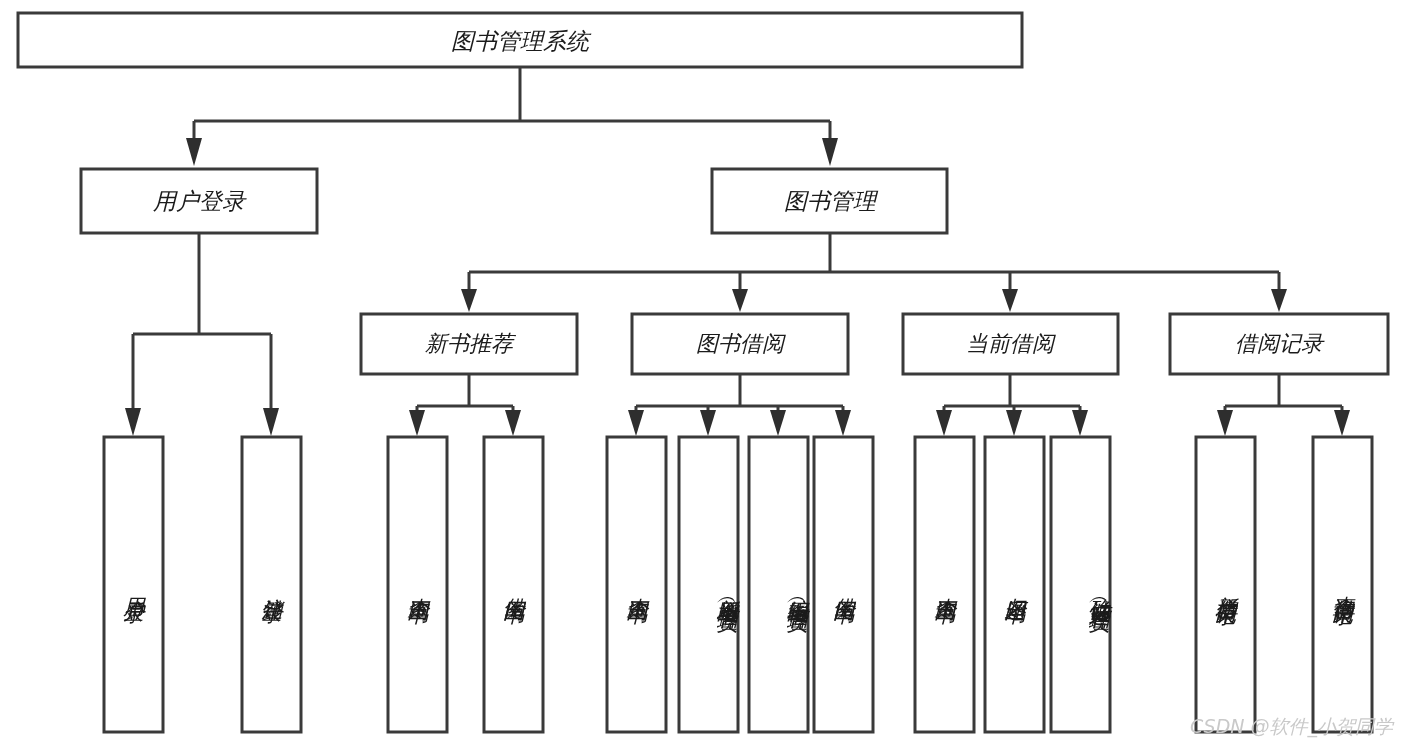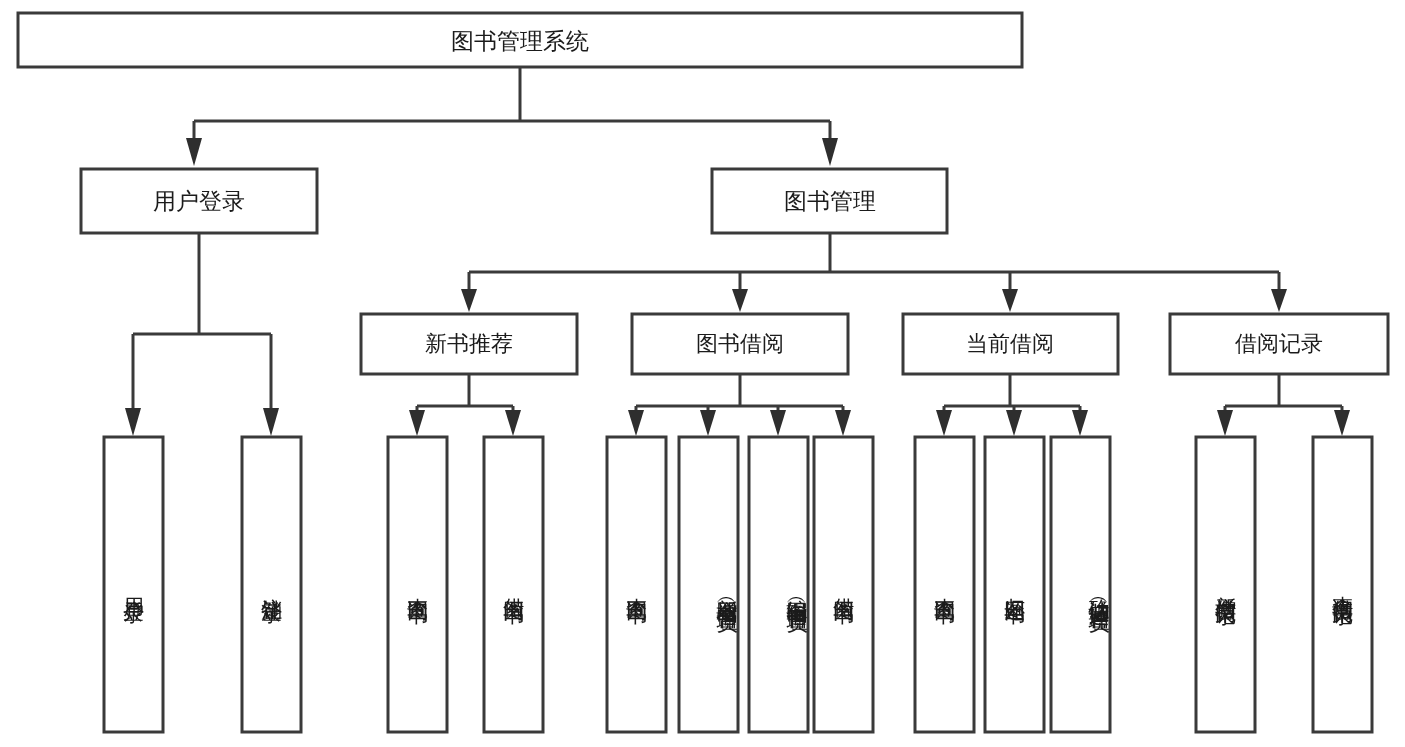--- a/index.html
+++ b/index.html
@@ -11,20 +11,21 @@
     width: 1405px;
     height: 747px;
     font-family: "DejaVu Sans", "Liberation Sans", sans-serif;
     overflow: hidden;
     position: relative;
   }
   #diagram-root {
     position: relative;
     width: 1405px;
     height: 642px;
+    font-style: italic;
   }
   svg#flow-svg {
     position: absolute;
     left: 0;
     top: 0;
     width: 1405px;
     height: 747px;
   }
   .node-box {
     fill: #ffffff;
@@ -206,14 +207,15 @@
   <div class="vlabel" style="left:749px; top:443px; width:59px; height:295px; display:flex; align-items:flex-start; justify-content:center;">编辑图书（管理员）</div>
   <div class="vlabel" style="left:814px; top:437px; width:59px; height:295px; display:flex; align-items:center; justify-content:center;">借阅图书</div>
 
   <div class="vlabel" style="left:915px; top:437px; width:59px; height:295px; display:flex; align-items:center; justify-content:center;">查询图书</div>
   <div class="vlabel" style="left:985px; top:437px; width:59px; height:295px; display:flex; align-items:center; justify-content:center;">归还图书</div>
   <div class="vlabel" style="left:1051px; top:443px; width:59px; height:295px; display:flex; align-items:flex-start; justify-content:center;">确认归还（管理员）</div>
 
   <div class="vlabel" style="left:1196px; top:437px; width:59px; height:295px; display:flex; align-items:center; justify-content:center;">新增借阅记录</div>
   <div class="vlabel" style="left:1313px; top:437px; width:59px; height:295px; display:flex; align-items:center; justify-content:center;">查询借阅记录</div>
 
+  <div class="watermark" style="left:1190px; top:714px;">CSDN @软件_小贺同学</div>
 
 </div>
 
 </body></html>

